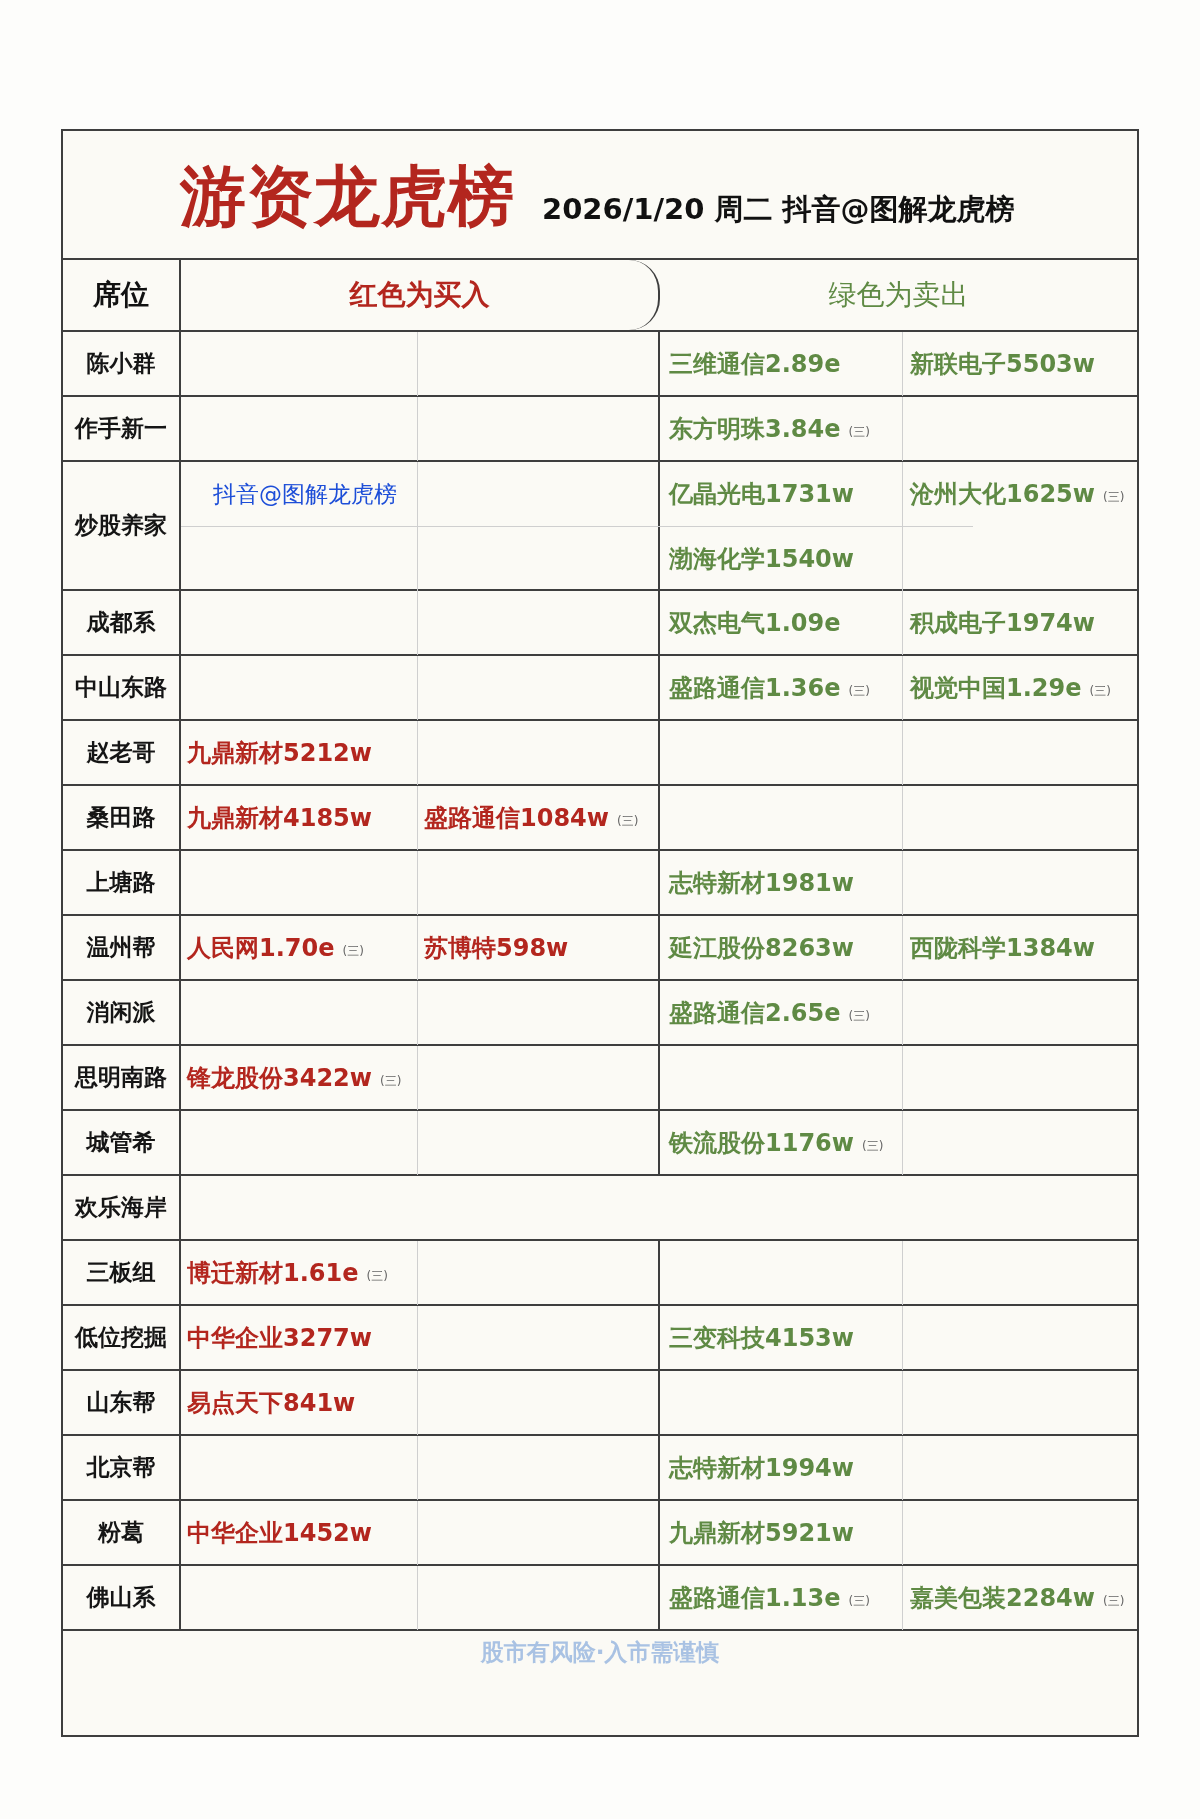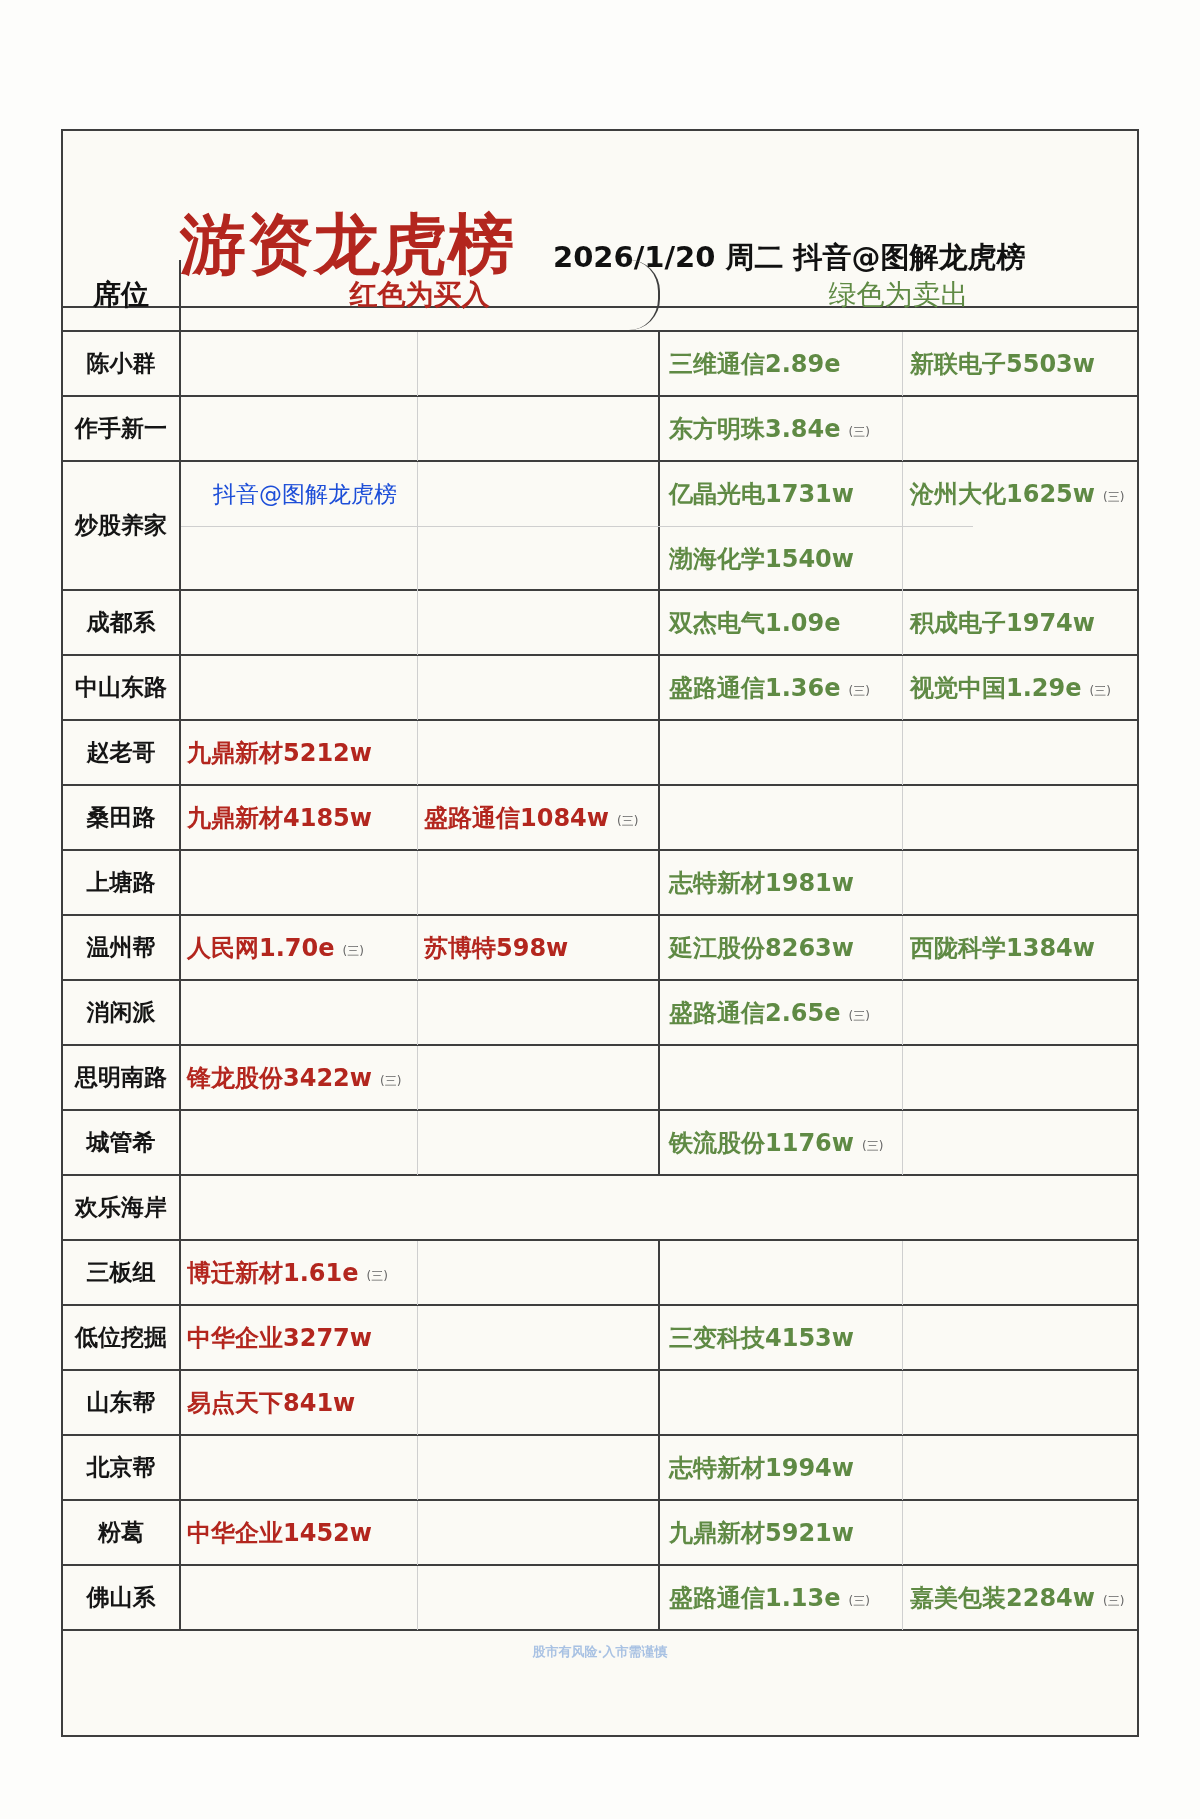--- a/index.html
+++ b/index.html
@@ -24,36 +24,35 @@
       border: 2px solid #3e3e3e;
       background: #fbfaf5;
     }
     .title-band {
       position: absolute;
       left: 0; top: 0;
       width: 1074px;
       height: 129px;
       border-bottom: 2px solid #3e3e3e;
       box-sizing: border-box;
-      margin-top: 48px;
     }
     .title-main {
       position: absolute;
       left: 117px;
       top: 26px;
       font-size: 66px;
       font-weight: bold;
       color: #b3261e;
       letter-spacing: 1px;
       line-height: 80px;
       white-space: nowrap;
     }
     .title-sub {
       position: absolute;
-      left: 490px;
+      left: 479px;
       top: 58px;
       font-size: 29px;
       font-weight: bold;
       color: #111;
       line-height: 40px;
       white-space: nowrap;
     }
     .grid {
       position: absolute;
       left: 0;
@@ -139,21 +138,21 @@
       margin-left: 26px;
     }
     .footer {
       position: relative;
       height: 42px;
       display: flex;
       align-items: center;
       justify-content: center;
     }
     .footer span {
-      font-size: 13px;
+      font-size: 23px;
       color: #a9c2e3;
       font-weight: bold;
     }
   </style>
 </head>
 <body>
 
 <div class="board">
   <div class="title-band">
     <div class="title-main">游资龙虎榜</div>

